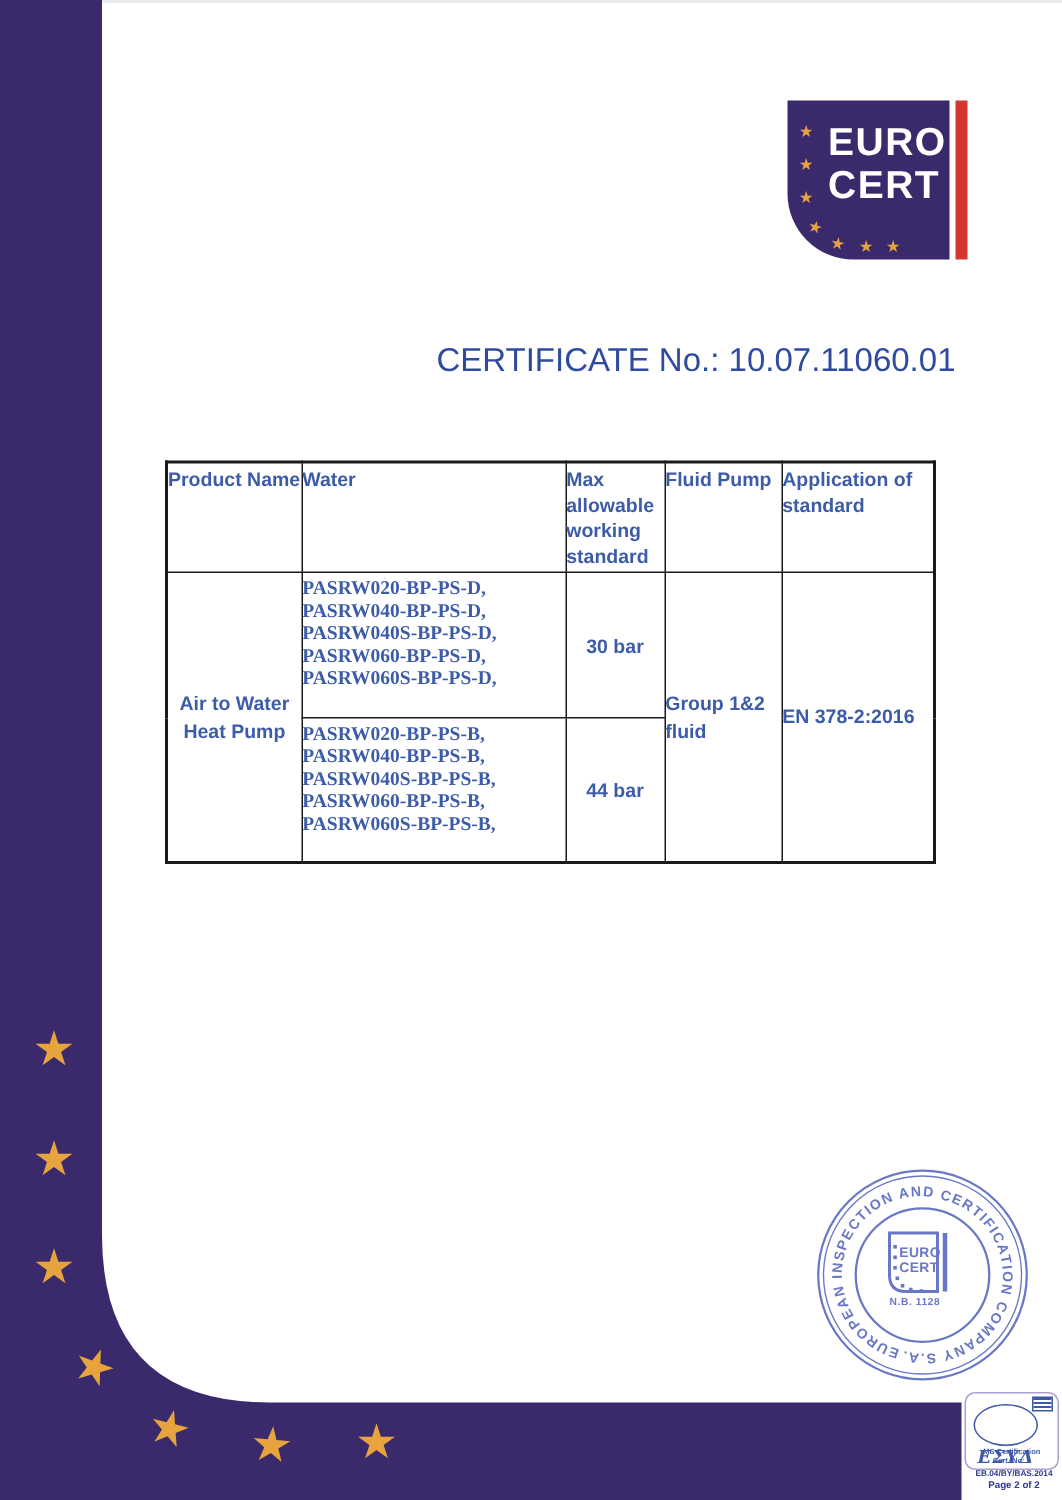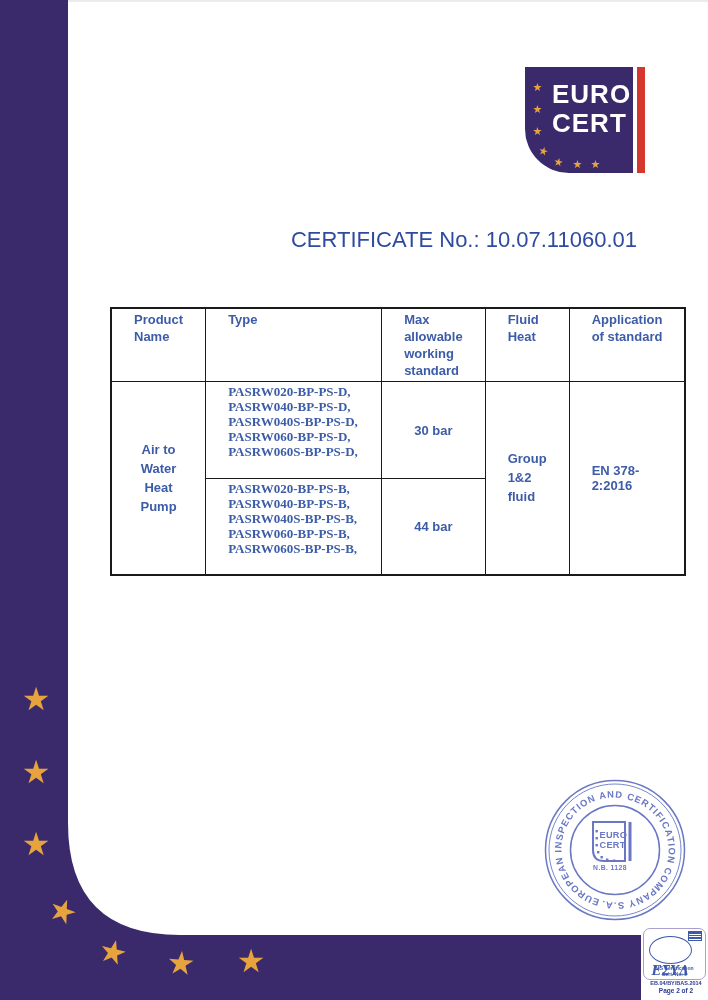--- a/index.html
+++ b/index.html
@@ -44,21 +44,21 @@
   .table-title{
     position:absolute;left:110px;top:286px;width:553px;text-align:center;
     color:#1F3864;font-size:14.5px;font-weight:bold;text-decoration:underline;z-index:3;
   }
 
   
   .eq-table{
     position:absolute;left:110px;top:307px;border-collapse:collapse;z-index:3;
     color:#3D5CA8;font-size:13px;font-weight:bold;table-layout:fixed;
   }
-  .eq-table th,.eq-table td{border:1.3px solid #1a1a1a;padding:2px 22px;}
+  .eq-table th,.eq-table td{border:1.3px solid #1a1a1a;padding:2px 0;}
   .eq-table{border:2px solid #1a1a1a;}
   .eq-table th{text-align:left;vertical-align:top;font-weight:bold;line-height:17px;}
   .col-product{width:90px;}
   .col-type{width:176px;}
   .col-press{width:66px;}
   .col-fluid{width:78px;}
   .col-std{width:102px;}
   .row-1{height:97px;}
   .row-2{height:96px;}
   .hdr-row{height:70px;}
@@ -146,23 +146,23 @@
     <colgroup>
       <col class="col-product">
         <col class="col-type">
         <col class="col-press">
         <col class="col-fluid">
         <col class="col-std">
     </colgroup>
     <thead>
       <tr class="hdr-row">
         <th>Product Name</th>
-        <th>Type</th>
+        <th>Water</th>
         <th>Max allowable working standard</th>
-        <th>Fluid Heat</th>
+        <th>Fluid Pump</th>
         <th>Application of standard</th>
       </tr>
     </thead>
     <tbody>
       <tr class="row-1">
         <td rowspan="2" class="cell-product pre">Air to Water
 Heat Pump</td>
         <td class="cell-type pre">PASRW020-BP-PS-D,
 PASRW040-BP-PS-D,
 PASRW040S-BP-PS-D,

